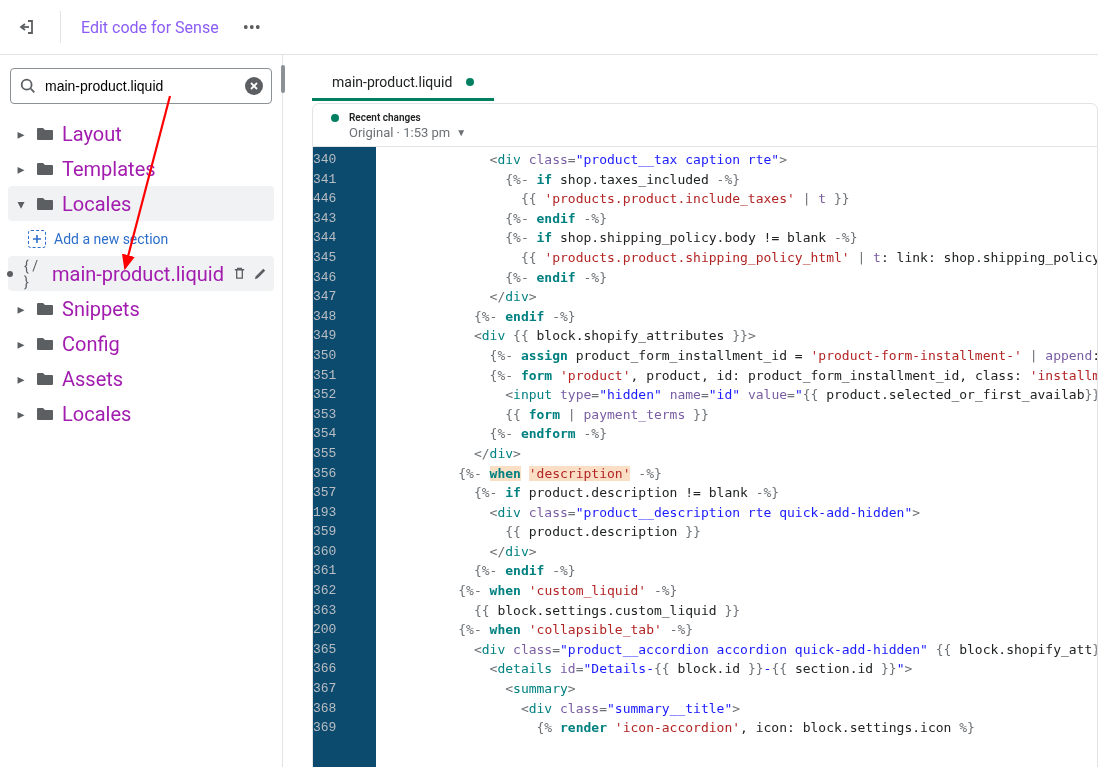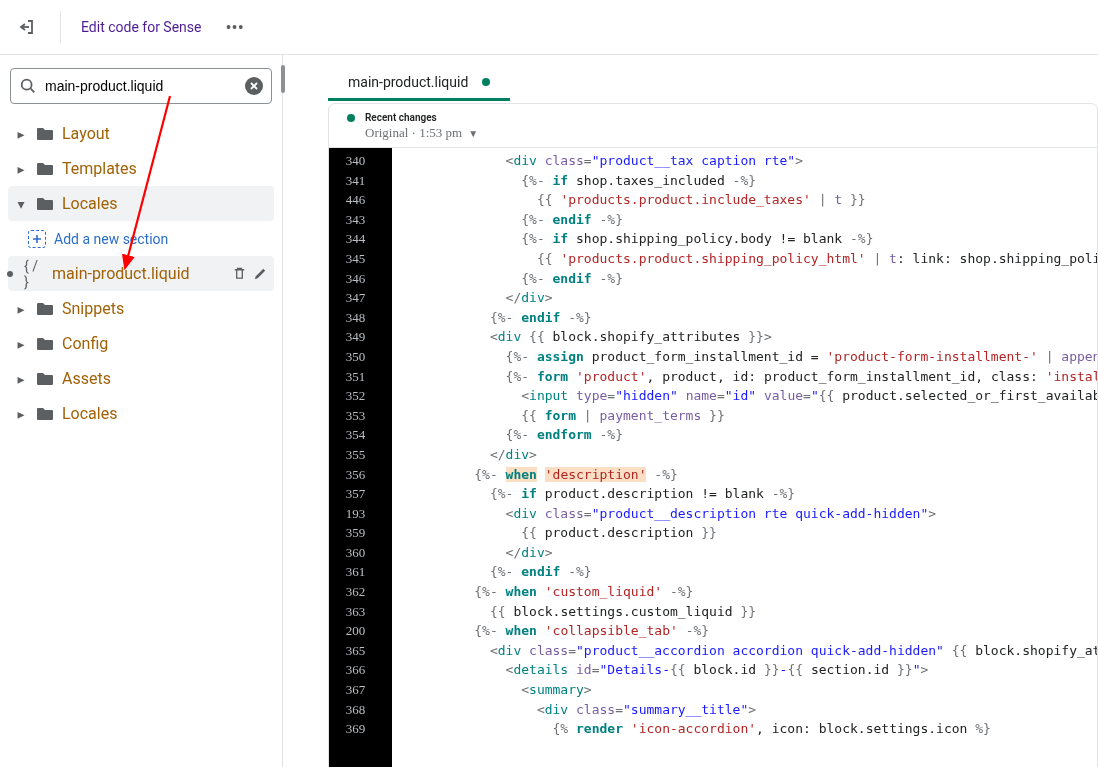--- a/index.html
+++ b/index.html
@@ -1,66 +1,66 @@
 <!DOCTYPE html>
 <html><head>
 <meta charset="utf-8">
 <style>
 * { margin: 0; padding: 0; box-sizing: border-box; }
 body { font-family: -apple-system, BlinkMacSystemFont, "Segoe UI", Roboto, sans-serif; font-size: 14px; color: #202223; background: #fff; overflow: hidden; width: 1098px; height: 767px; }
 
 .top-bar { height: 55px; border-bottom: 1px solid #e1e3e5; display: flex; align-items: center; padding: 0 12px; gap: 16px; }
 .exit-icon { width: 28px; height: 28px; display:flex; align-items:center; justify-content:center; cursor:pointer; border-radius:4px; }
 .vdiv { width:1px; height:32px; background:#e1e3e5; margin:0 4px; }
-.edit-title { font-size:14px; color:#4c1d95;text-align:center; }
+.edit-title { font-size:16px; color:#8b5cf6;text-align:center; }
 .dots { font-size:18px; color:#5c5f62; cursor:pointer; padding:4px 8px; border-radius:4px; }
 
-.layout { display:flex; height:calc(767px - 55px);gap:16px; }
+.layout { display:flex; height:calc(767px - 55px); }
 .sidebar { width:283px; border-right:1px solid #e1e3e5; display:flex; flex-direction:column; position:relative; }
 .resize-handle { position:absolute; right:-5px; top:6px; width:9px; height:36px; display:flex; align-items:center; justify-content:center; cursor:col-resize; }
 .resize-handle span { width:4px; height:28px; background:#8c9196; border-radius:2px; }
 
 .search-wrap { padding:13px 10px 10px 10px; }
 .search-field { display:flex; align-items:center; border:1px solid #8c9196; border-radius:4px; height:36px; padding:0 8px; gap:8px; }
 .search-field input { flex:1; border:none; outline:none; font-size:14px; background:transparent; }
 .search-icon-svg { width:18px; height:18px; }
 .clear-btn { width:18px; height:18px; background:#5c5f62; border-radius:50%; display:flex; align-items:center; justify-content:center; cursor:pointer; }
 .clear-btn svg { width:10px; height:10px; }
 
 .tree { padding: 2px 8px; overflow-y:auto; flex:1; }
 .folder-row, .file-row, .add-row { display:flex; align-items:center; height:35px; border-radius:4px; padding:0 6px; gap:8px; cursor:pointer; position:relative; }
 .folder-row.active { background:#f1f2f3; }
 .chev { width:14px; display:flex; justify-content:center; color:#5c5f62; }
 .folder-icon { width:18px; height:14px; }
-.tree-label { flex:1; font-size:16px; color:#a16207; }
+.tree-label { flex:1; font-size:20px; color:#a21caf; }
 .add-row { padding-left:20px; }
 .add-section-icon { width:18px; height:18px; border:1.5px dashed #2c6ecb; border-radius:3px; display:flex; align-items:center; justify-content:center; }
 .add-link { color:#2c6ecb; font-size:14px; }
 .file-row { padding-left:16px; }
 .file-row.selected { background:#f1f2f3; }
 .file-dot { width:6px; height:6px; border-radius:50%; background:#5c5f62; position:absolute; left:-1px; }
 .file-code-icon { width:20px; height:16px; display:flex; align-items:center; justify-content:center; color:#5c5f62; }
 .file-actions { display:flex; gap:6px; color:#5c5f62; }
 .file-actions span { cursor:pointer; display:flex; }
 
 .editor-area { flex:1; display:flex; flex-direction:column; overflow:hidden; padding-left:29px; }
 
 .tabs-row { display:flex; align-items:flex-end; height:46px; padding-top:10px; }
 .tab { display:flex; align-items:center; gap:14px; padding:0 20px; height:36px; border-bottom:3px solid #008060; font-size:14px; cursor:pointer; }
 .tab-dot { width:8px; height:8px; border-radius:50%; background:#008060; }
 
 .recent-bar { border:1px solid #e1e3e5; border-radius:7px 7px 0 0; padding:8px 18px 6px 18px; display:flex; flex-direction:column; gap:2px; margin-top:2px; }
 .recent-row { display:flex; align-items:center; gap:10px; }
 .recent-dot { width:8px; height:8px; border-radius:50%; background:#008060; }
 .recent-title { font-weight:600; font-size:10px; }
-.recent-sub { display:flex; align-items:center; gap:6px; font-size:13px; color:#6d7175; padding-left:18px; cursor:pointer;font-family:Liberation Serif, serif; }
+.recent-sub { display:flex; align-items:center; gap:6px; font-size:13px; color:#6d7175; padding-left:18px; cursor:pointer; }
 .recent-chev { font-size:10px; }
 
 .code-wrap { flex:1; overflow:hidden; display:flex; border-left:1px solid #e1e3e5; border-right:1px solid #e1e3e5; }
-.gutter { width:63px; background:#000000; text-align:center; padding:3px 10px 3px 0; font-family:Liberation Serif, serif; font-size:13px; color:#babec3; user-select:none; line-height:19.6px; }
+.gutter { width:63px; background:#0c4a6e; text-align:left; padding:3px 10px 3px 0; font-family:Liberation Mono, monospace; font-size:13px; color:#babec3; user-select:none; line-height:19.6px; }
 .gutter div { height:19.6px; }
 .code-pane { flex:1; font-family:Menlo,Consolas,monospace; font-size:13px; line-height:19.6px; padding:3px 0; white-space:pre; overflow:hidden; }
 .code-pane .ln { height:19.6px; padding-left:4px; }
 
 .tok-tag { color:#008080;text-align:right; }
 .tok-keyword { color:#008080; font-weight:600; }
 .tok-string { color:#b32424; }
 .tok-string2 { color:#1a1aff; }
 .tok-filter { color:#795da3; }
 .tok-attr { color:#795da3; }

